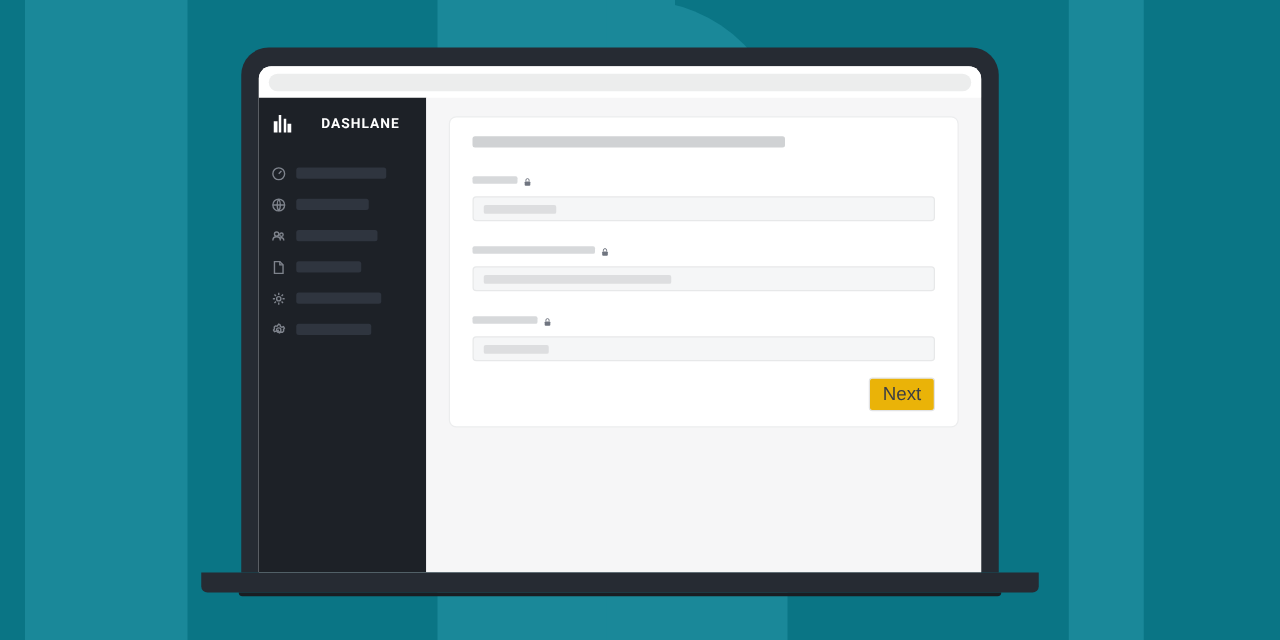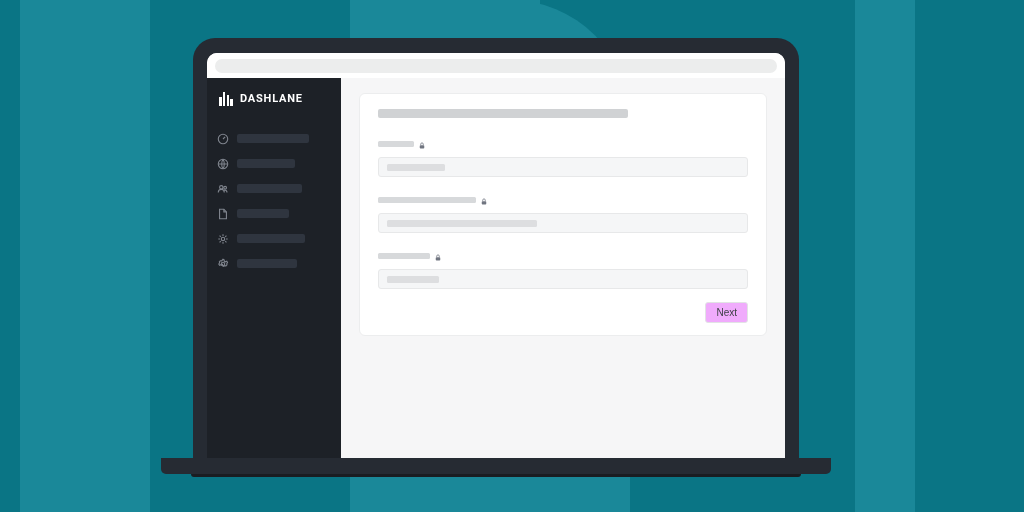--- a/index.html
+++ b/index.html
@@ -10,21 +10,21 @@
 .sh2{left:350px;top:0;width:280px;height:512px;border-radius:0 120px 0 0}
 .sh3{left:485px;top:0;width:55px;height:512px}
 .sh4{left:855px;top:0;width:60px;height:512px}
 .laptop{position:absolute;left:50%;top:38px;transform:translateX(-50%);z-index:1}
 .screen-bezel{width:606px;height:420px;background:#262b33;border-radius:22px 22px 0 0;padding:15px 14px 0 14px}
 .screen{width:100%;height:100%;background:#fff;border-radius:10px 10px 0 0;overflow:hidden;display:flex;flex-direction:column}
 .browser-bar{height:25px;background:#fff;padding:6px 8px}
 .url-bar{height:14px;background:#eceded;border-radius:7px}
 .app{flex:1;display:flex;overflow:hidden}
 .sidebar{width:134px;background:#1d2127;display:flex;flex-direction:column}
-.logo-row{display:flex;align-items:center;gap:6px;padding:13px 12px 14px 12px}
+.logo-row{display:flex;align-items:center;gap:23px;padding:13px 12px 14px 12px}
 .logo-icon{width:15px;height:15px;display:flex;align-items:flex-end;gap:1.3px}
 .logo-bar{width:2.5px;background:#fff}
 .lb1{height:9px}.lb2{height:14px}.lb3{height:11px}.lb4{height:7px}
 .logo-text{color:#fff;font-weight:700;font-size:11px;letter-spacing:.8px}
 .nav{padding:10px 10px 0 10px;display:flex;flex-direction:column;gap:8px}
 .nav-item{display:flex;align-items:center;gap:8px;height:17px}
 .nav-icon{width:12px;height:12px;flex-shrink:0;display:flex;align-items:center;justify-content:center}
 .nav-icon svg{stroke:#7e838c;fill:none;stroke-width:1.3}
 .nav-label{height:9px;background:#2f353f;border-radius:2px}
 .nl0{width:72px}.nl1{width:58px}.nl2{width:65px}.nl3{width:52px}.nl4{width:68px}.nl5{width:60px}
@@ -37,21 +37,21 @@
 .card-title-skel{height:9px;width:250px;background:#d0d2d4;border-radius:2px;margin-bottom:16px}
 .field{margin-bottom:13px}
 .field-label{display:flex;align-items:center;gap:5px;margin-bottom:4px}
 .fl-skel{height:6px;background:#d7d9db;border-radius:1.5px}
 .flw0{width:36px}.flw1{width:98px}.flw2{width:52px}
 .lock-icon{width:6px;height:7px}
 .input{height:20px;background:#f5f6f7;border:1px solid #e7e8e9;border-radius:3px;padding:0 8px;display:flex;align-items:center}
 .input-skel{height:7px;background:#dddee0;border-radius:1.5px}
 .iw0{width:58px}.iw1{width:150px}.iw2{width:52px}
 .next-row{display:flex;justify-content:flex-end;margin-top:8px}
-.next-btn{background:#f0abfc;border:1px solid #e2e3e5;border-radius:3px;padding:4px 10px;font-size:10px;color:#3c3f44;cursor:pointer}
+.next-btn{background:#eab308;border:1px solid #e2e3e5;border-radius:3px;padding:4px 10px;font-size:15px;color:#3c3f44;cursor:pointer}
 .laptop-base{width:670px;height:16px;background:#262b33;border-radius:0 0 5px 5px;margin-left:-32px;position:relative}
 .laptop-base::after{content:"";position:absolute;bottom:-3px;left:30px;right:30px;height:3px;background:#1a1d22;border-radius:0 0 40px 40px}
 </style>
 </head>
 <body>
 
 <div class="bg-shapes">
   <div class="bg-shape sh1"></div>
   <div class="bg-shape sh2"></div>
   <div class="bg-shape sh3"></div>

